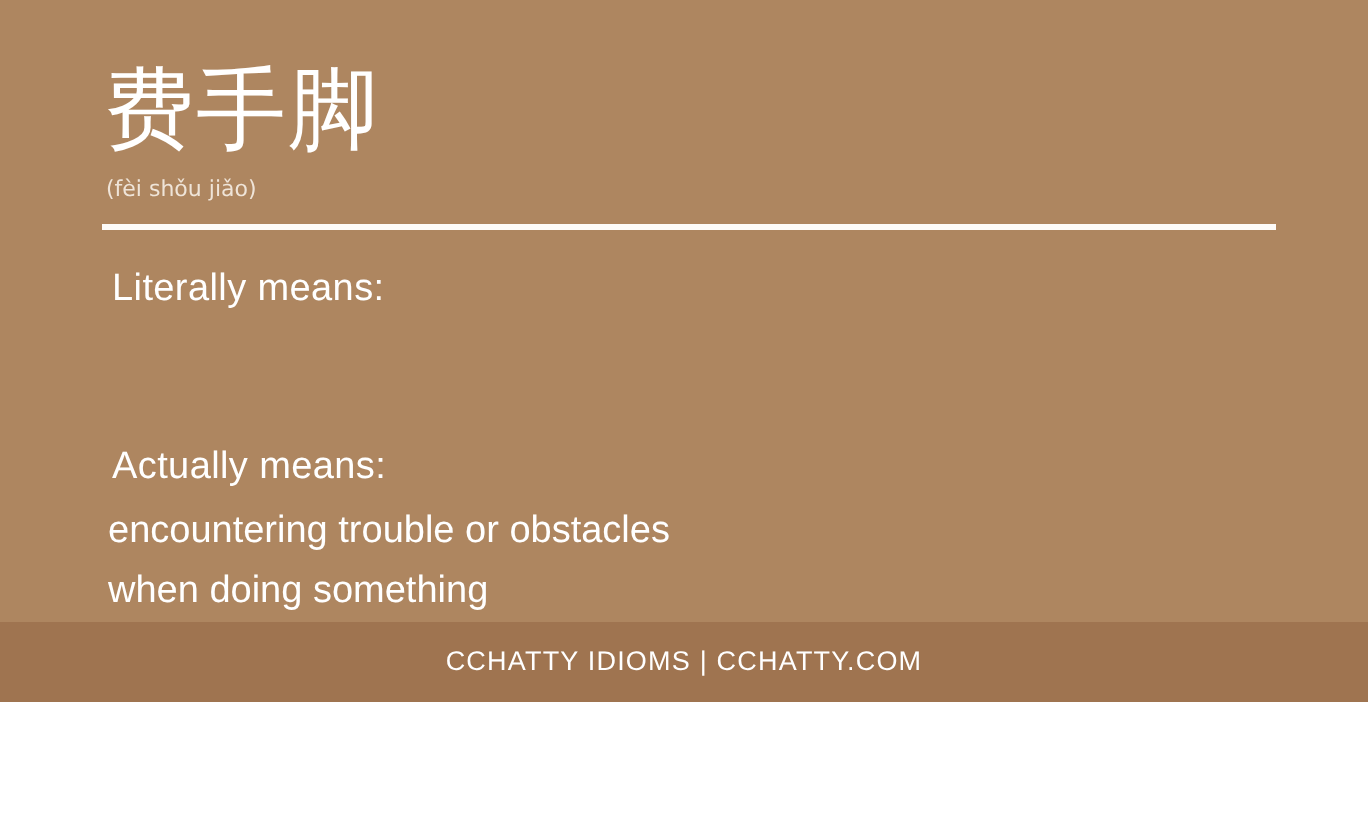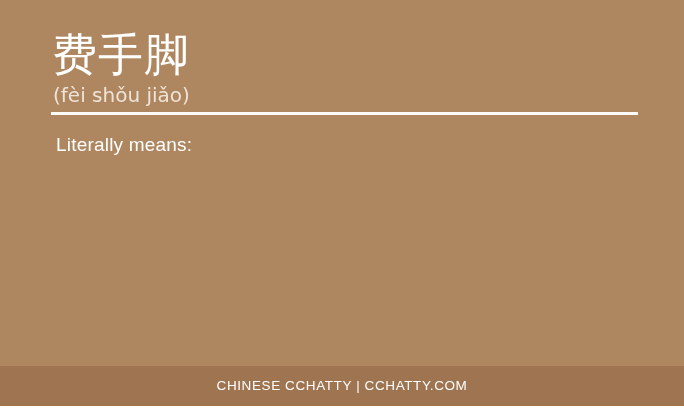--- a/index.html
+++ b/index.html
@@ -8,21 +8,21 @@
   }
   body {
     width: 684px;
     height: 410px;
     overflow: hidden;
     font-family: "Liberation Sans", sans-serif;
   }
   #card {
     position: relative;
     width: 684px;
-    height: 406px;
+    height: 351px;
     background: #AE8660;
     box-sizing: border-box;
     overflow: hidden;
   }
   #content {
     position: absolute;
     left: 0;
     top: 0;
     right: 0;
     bottom: 40px;
@@ -40,21 +40,21 @@
     font-weight: 400;
     color: #FFFFFF;
     letter-spacing: 1px;
     font-family: "DejaVu Sans", "Liberation Sans", sans-serif;
     white-space: nowrap;
   }
   #idiom-pinyin {
     position: absolute;
     left: 53px;
     top: 86px;
-    font-size: 20px;
+    font-size: 11px;
     line-height: 18px;
     color: #EFE4D8;
     font-family: "DejaVu Sans", "Liberation Sans", sans-serif;
     white-space: nowrap;
   }
   #divider {
     position: absolute;
     left: 51px;
     top: 112px;
     width: 587px;
@@ -116,20 +116,25 @@
     <div id="idiom-title">费手脚</div>
 
     <div id="idiom-pinyin">(fèi shǒu jiǎo)</div>
 
     <div id="divider"></div>
 
     <div class="meaning-block" id="block-literal">
       <div class="meaning-heading">Literally means:</div>
     </div>
 
+    <div class="meaning-block" id="block-actual">
+      <div class="meaning-heading">Actually means:</div>
+      <div class="meaning-line">encountering trouble or obstacles</div>
+      <div class="meaning-line">when doing something</div>
+    </div>
 
   </div>
 
   <div id="footer-bar">
-    <span id="footer-text">CHINESE CCHATTY | CCHATTY.COM</span>
+    <span id="footer-text">CCHATTY IDIOMS | CCHATTY.COM</span>
   </div>
 
 </div>
 
 </body></html>

